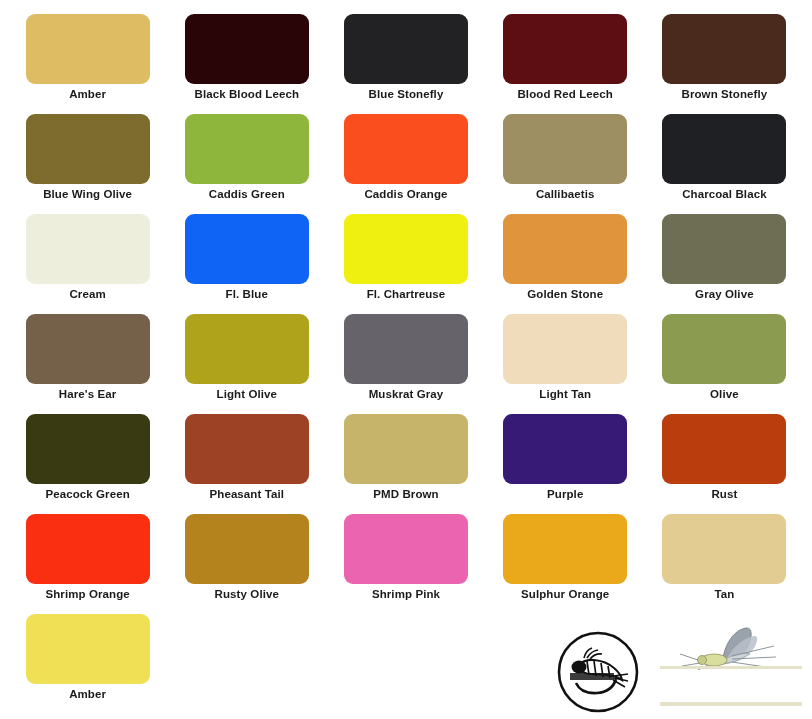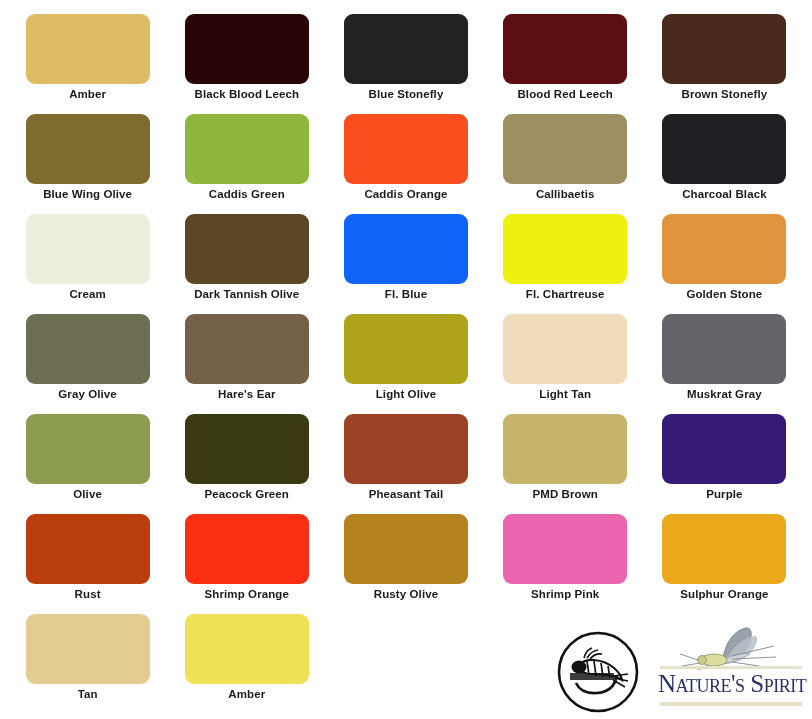--- a/index.html
+++ b/index.html
@@ -152,24 +152,20 @@
       </div>
       <div class="swatch-cell">
         <div class="swatch-chip" title="Charcoal Black" style="background: rgb(31, 32, 36);"></div>
         <div class="swatch-label">Charcoal Black</div>
       </div>
       <div class="swatch-cell">
         <div class="swatch-chip" title="Cream" style="background: rgb(237, 238, 220);"></div>
         <div class="swatch-label">Cream</div>
       </div>
       <div class="swatch-cell">
-        <div class="swatch-chip" title="Dark Tannish Olive" style="background: rgb(91, 71, 38);"></div>
-        <div class="swatch-label">Dark Tannish Olive</div>
-      </div>
-      <div class="swatch-cell">
         <div class="swatch-chip" title="Fl. Blue" style="background: rgb(16, 100, 245);"></div>
         <div class="swatch-label">Fl. Blue</div>
       </div>
       <div class="swatch-cell">
         <div class="swatch-chip" title="Fl. Chartreuse" style="background: rgb(240, 240, 16);"></div>
         <div class="swatch-label">Fl. Chartreuse</div>
       </div>
       <div class="swatch-cell">
         <div class="swatch-chip" title="Golden Stone" style="background: rgb(224, 148, 60);"></div>
         <div class="swatch-label">Golden Stone</div>
@@ -180,26 +176,26 @@
       </div>
       <div class="swatch-cell">
         <div class="swatch-chip" title="Hare's Ear" style="background: rgb(117, 96, 74);"></div>
         <div class="swatch-label">Hare's Ear</div>
       </div>
       <div class="swatch-cell">
         <div class="swatch-chip" title="Light Olive" style="background: rgb(175, 163, 28);"></div>
         <div class="swatch-label">Light Olive</div>
       </div>
       <div class="swatch-cell">
+        <div class="swatch-chip" title="Muskrat Gray" style="background: rgb(103, 99, 106);"></div>
+        <div class="swatch-label">Muskrat Gray</div>
+      </div>
+      <div class="swatch-cell">
         <div class="swatch-chip" title="Light Tan" style="background: rgb(240, 220, 186);"></div>
         <div class="swatch-label">Light Tan</div>
-      </div>
-      <div class="swatch-cell">
-        <div class="swatch-chip" title="Muskrat Gray" style="background: rgb(103, 99, 106);"></div>
-        <div class="swatch-label">Muskrat Gray</div>
       </div>
       <div class="swatch-cell">
         <div class="swatch-chip" title="Olive" style="background: rgb(139, 155, 79);"></div>
         <div class="swatch-label">Olive</div>
       </div>
       <div class="swatch-cell">
         <div class="swatch-chip" title="Peacock Green" style="background: rgb(58, 58, 18);"></div>
         <div class="swatch-label">Peacock Green</div>
       </div>
       <div class="swatch-cell">
@@ -294,18 +290,17 @@
 
         <path d="M74 30 L116 20" stroke="#8d949c" stroke-width="1"></path>
         <path d="M74 33 L118 31" stroke="#8d949c" stroke-width="1"></path>
         <path d="M74 36 L114 42" stroke="#8d949c" stroke-width="1"></path>
 
         <path d="M40 34 L22 28" stroke="#8d949c" stroke-width="1"></path>
         <path d="M42 37 L24 40" stroke="#8d949c" stroke-width="1"></path>
         <path d="M50 39 L40 44" stroke="#8d949c" stroke-width="1"></path>
       </svg>
       <div class="ns-rule-top"></div>
-      <div class="ns-text">Nature's Spirit</div>
       <div class="ns-rule-bottom"></div>
     </div>
 
   </div>
 </div>
 
 </body></html>

